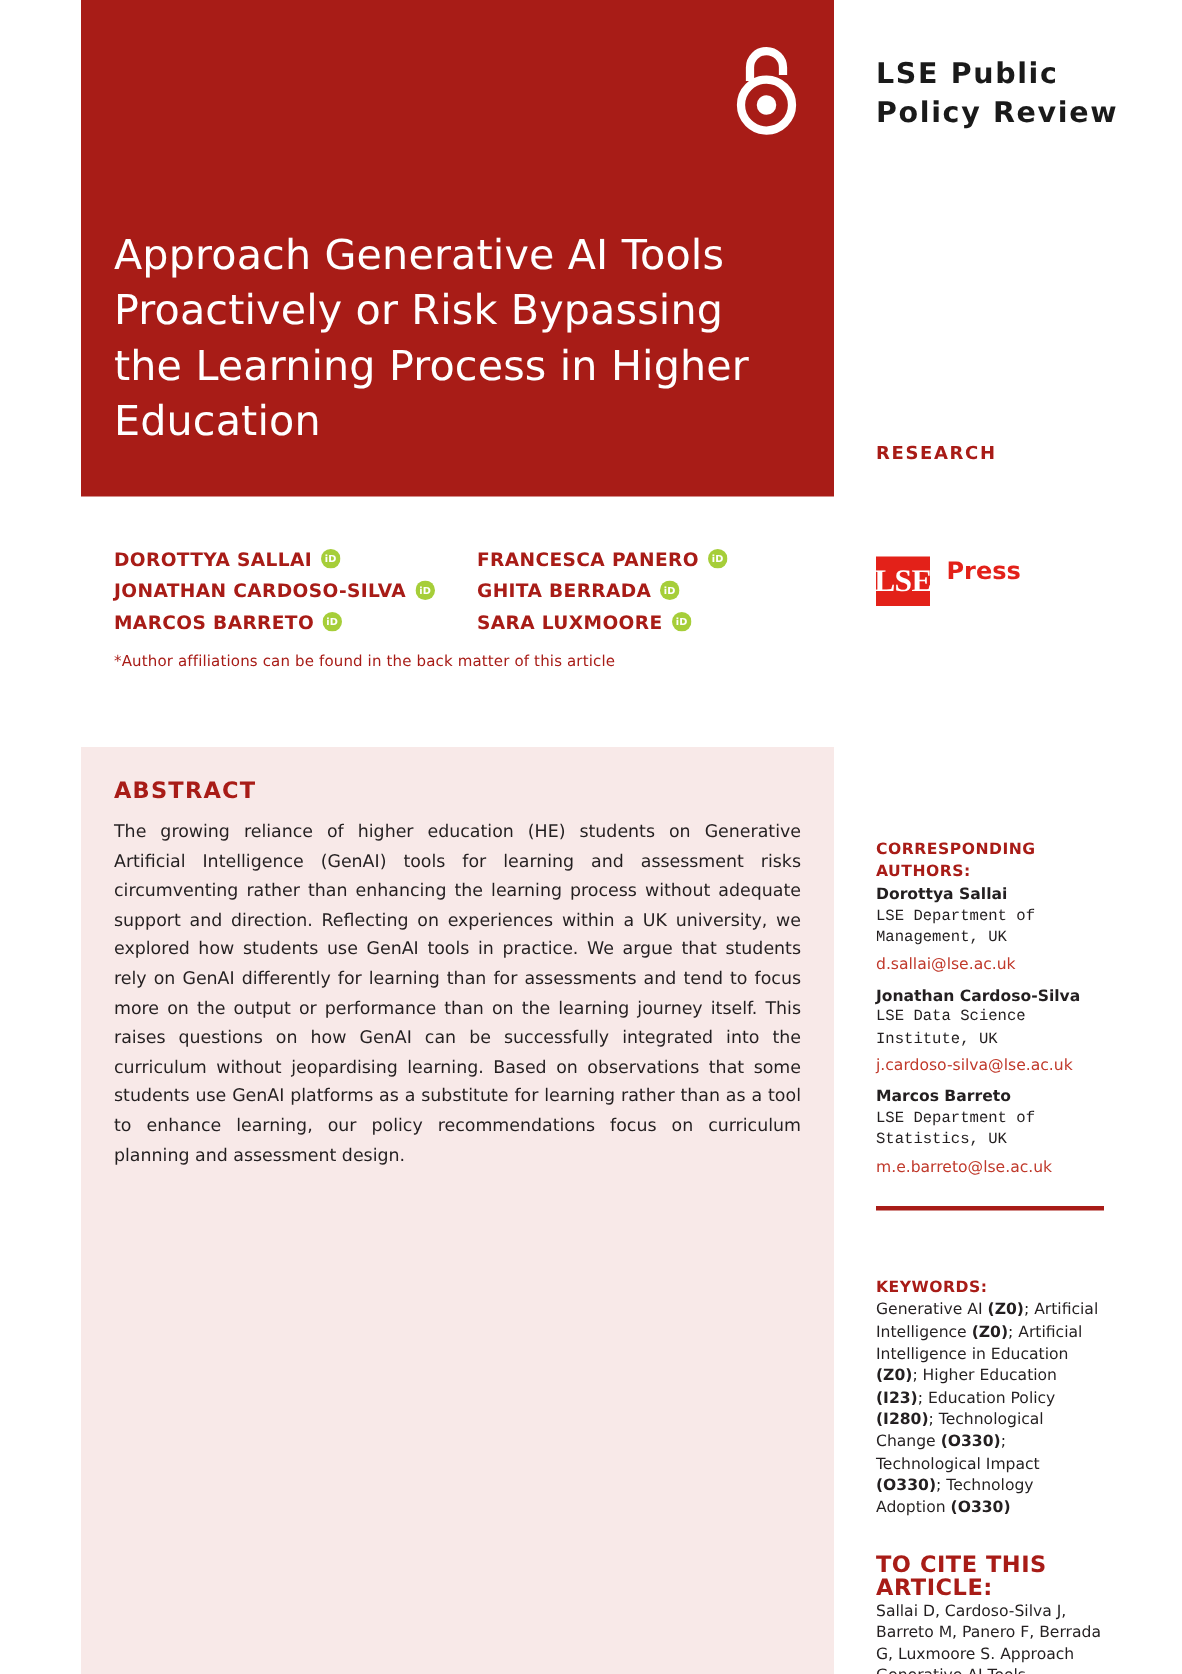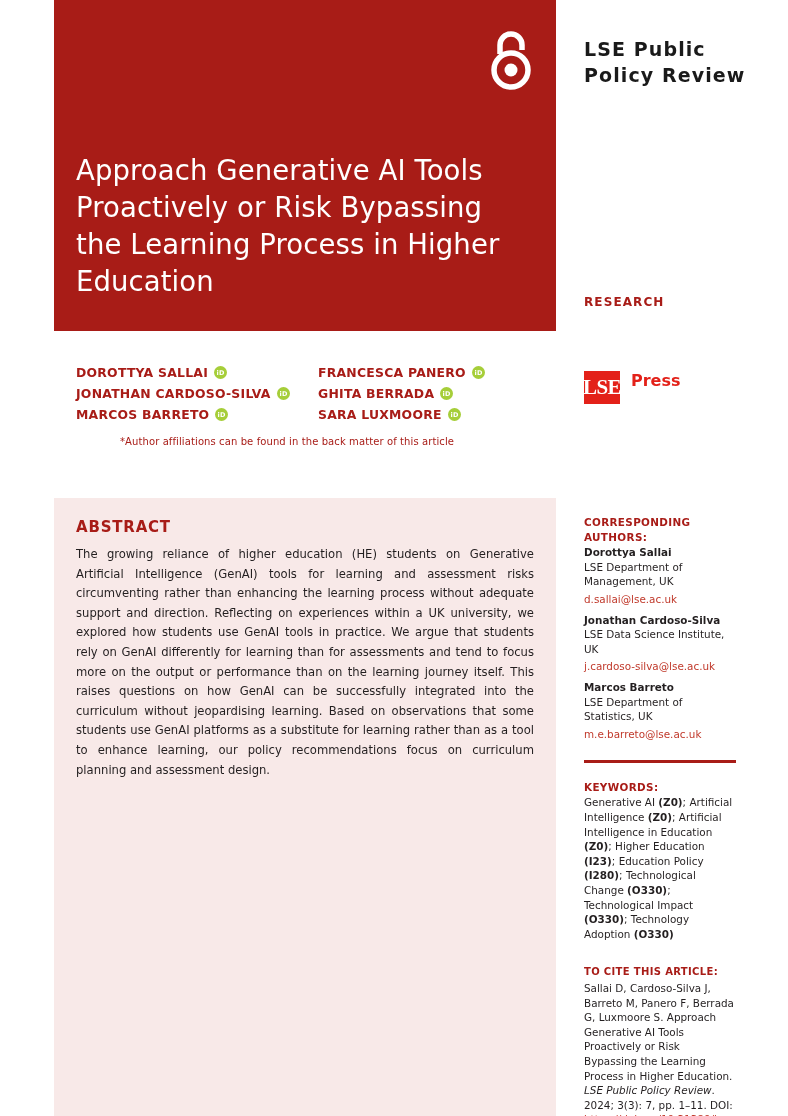--- a/index.html
+++ b/index.html
@@ -107,21 +107,20 @@
     letter-spacing: 0.25px;
     white-space: nowrap;
   }
   .orcid { width: 13px; height: 13px; flex: none; display:block; }
 
   .affil-note {
     margin-top: 14px;
     color: #A81C17;
     font-size: 10px;
     letter-spacing: 0.1px;
-    margin-left: 44px;
   }
 
   
   .abstract-panel {
     position: absolute;
     left: 54px; top: 498px;
     width: 502px; height: 720px;
     background: #F8E9E8;
   }
   .abstract-head {
@@ -150,43 +149,44 @@
     color: #231f20;
     font-size: 10.4px;
     line-height: 14.6px;
   }
   .meta-head {
     color: #A81C17;
     font-size: 10.4px;
     font-weight: 700;
     letter-spacing: 0.35px;
     margin-bottom: 1px;
+    margin-top: 44px;
   }
   .ca-name {
     font-weight: 700;
     font-size: 10.4px;
     line-height: 14.6px;
   }
-  .ca-affil { margin-bottom: 3px; }
+  .ca-affil { margin-bottom: 3px; font-family: Liberation Mono, monospace; }
   .ca-email {
     color: #C0392B;
     margin-bottom: 6px;
     word-break: break-word;
   }
   .rule {
     height: 2.5px;
     background: #A81C17;
     margin: 19px 0 17px 0;
     width: 152px;
   }
   .kw-block { line-height: 14.6px; }
   .kw-block b { font-weight: 700; }
   .cite-head {
     color: #A81C17;
-    font-size: 10px;
+    font-size: 15px;
     font-weight: 700;
     letter-spacing: 0.35px;
     margin-top: 24px;
     margin-bottom: 1px;
   }
   .cite-body { line-height: 14.6px; }
   .cite-body i { font-style: italic; }
   .doi-link { color: #C0392B; word-break: break-all; }
 </style>
 </head>

